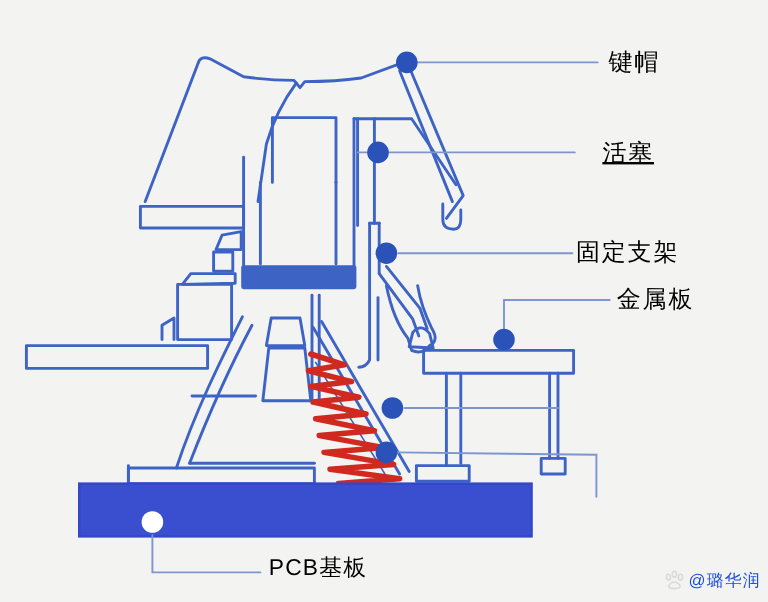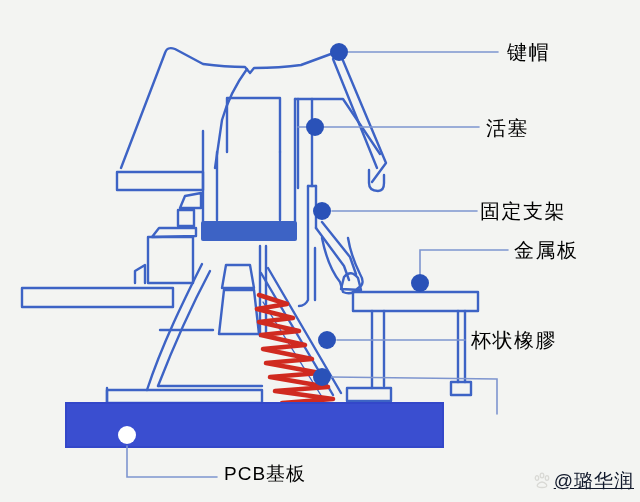--- a/index.html
+++ b/index.html
@@ -25,25 +25,24 @@
     font-size:20px;
     letter-spacing:1.5px;
     white-space:nowrap;
     line-height:1.1;
   }
   .label.pcb{font-size:19px;letter-spacing:1px;}
   .watermark{
     position:absolute;
     right:6px;bottom:8px;
     display:flex;align-items:center;gap:2px;
-    color:#0f172a;
-    font-size:19px;
+    color:#1d4ed8;
+    font-size:14px;
     letter-spacing:1px;
     user-select:none;
-    text-decoration:underline;
   }
   .watermark svg{display:block;}
 </style>
 </head>
 <body>
 
 <div class="stage">
 
   <svg class="diagram" viewBox="0 0 640 502">
 
@@ -136,24 +135,23 @@
       <circle class="dot" cx="339" cy="52" r="9"></circle>
       <circle class="dot" cx="315" cy="127" r="9"></circle>
       <circle class="dot" cx="322" cy="211" r="9"></circle>
       <circle class="dot" cx="420" cy="283" r="9"></circle>
       <circle class="dot" cx="327" cy="340" r="9"></circle>
       <circle class="dot" cx="322" cy="377" r="9"></circle>
     </g>
   </svg>
 
   <div class="label" style="left:507px;top:41px;">键帽</div>
-  <div class="label" style="left:486px;top:117px;">活塞</div>
+  <div class="label" style="left:502px;top:117px;text-decoration:underline;">活塞</div>
   <div class="label" style="left:514px;top:239px;">金属板</div>
   <div class="label" style="left:480px;top:200px;">固定支架</div>
-  <div class="label" style="left:471px;top:329px;">杯状橡膠</div>
   <div class="label pcb" style="left:224px;top:464px;">PCB基板</div>
 
   <div class="watermark">
     <svg width="20" height="20" viewBox="0 0 20 20">
       <g fill="none" stroke="#d9d9d5" stroke-width="1.3">
         <ellipse cx="5" cy="7" rx="1.7" ry="2.4"></ellipse>
         <ellipse cx="15" cy="7" rx="1.7" ry="2.4"></ellipse>
         <ellipse cx="10" cy="4.5" rx="1.8" ry="2.4"></ellipse>
         <path d="M5.5,13.5 Q10,8.5 14.5,13.5 Q16,16.5 10,16.5 Q4,16.5 5.5,13.5 Z"></path>
       </g>

